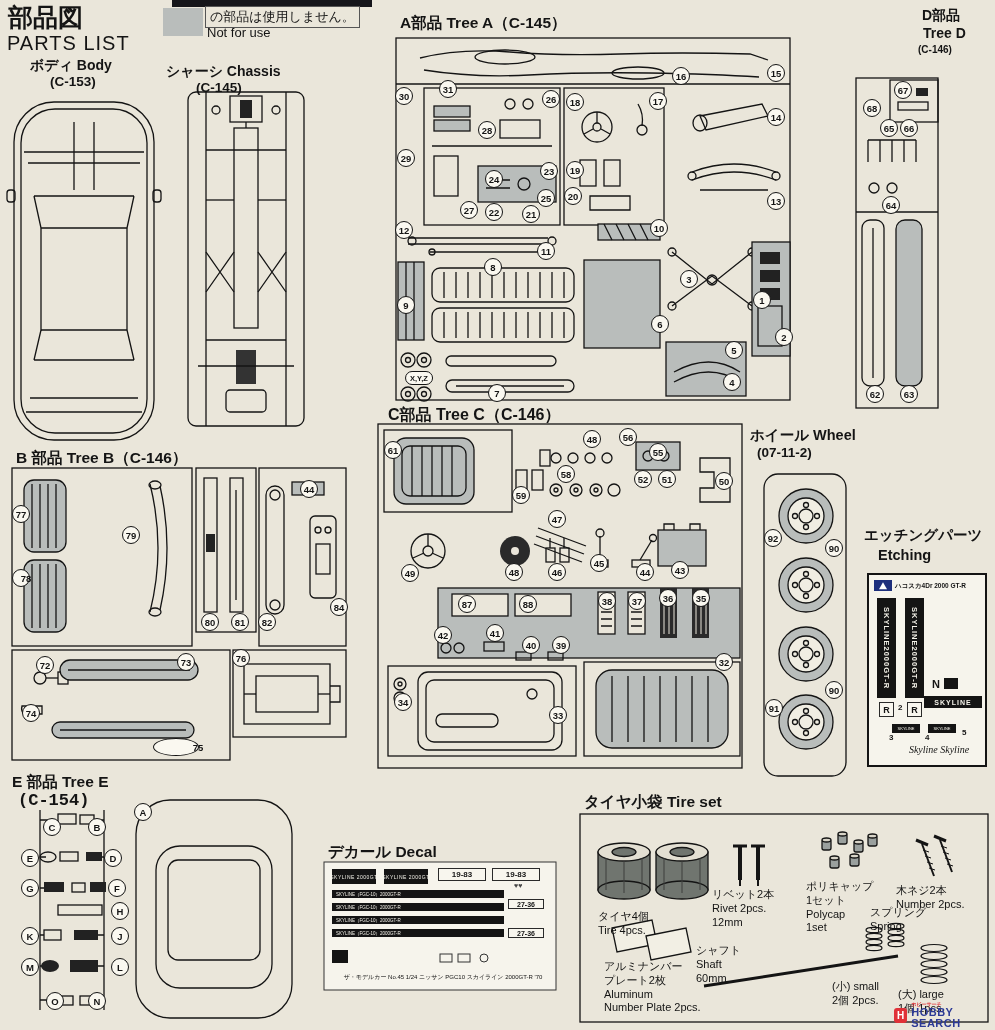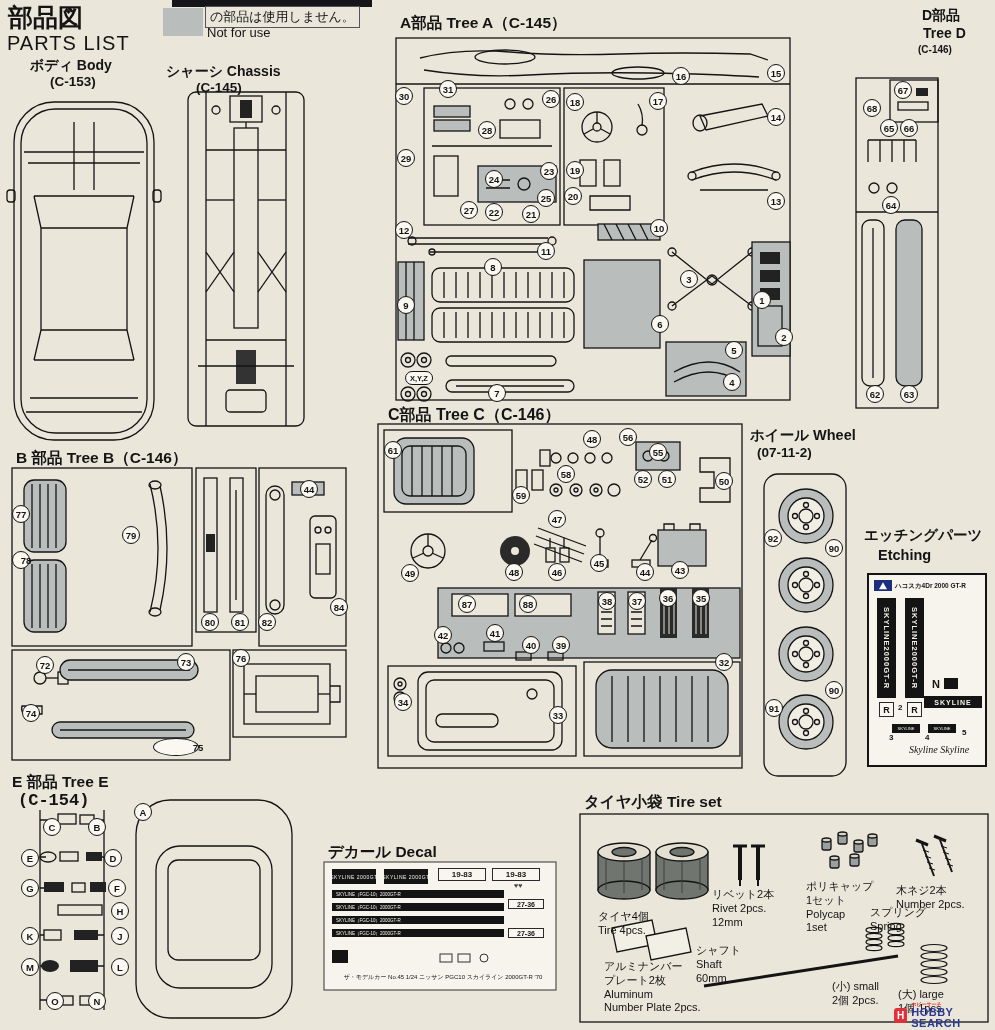--- a/index.html
+++ b/index.html
@@ -508,21 +508,21 @@
       <div class="callout pill" style="left: 419px; top: 378px;">X,Y,Z</div>
       <div class="callout" style="left: 903px; top: 90px;">67</div>
       <div class="callout" style="left: 872px; top: 108px;">68</div>
       <div class="callout" style="left: 889px; top: 128px;">65</div>
       <div class="callout" style="left: 909px; top: 128px;">66</div>
       <div class="callout" style="left: 891px; top: 205px;">64</div>
       <div class="callout" style="left: 875px; top: 394px;">62</div>
       <div class="callout" style="left: 909px; top: 394px;">63</div>
       <div class="callout" style="left: 21px; top: 514px;">77</div>
       <div class="callout" style="left: 131px; top: 535px;">79</div>
-      <div class="callout" style="left: 21px; top: 560px; padding-left: 10px;">78</div>
+      <div class="callout" style="left: 21px; top: 578px; padding-left: 10px;">78</div>
       <div class="callout" style="left: 309px; top: 489px;">44</div>
       <div class="callout" style="left: 210px; top: 622px;">80</div>
       <div class="callout" style="left: 240px; top: 622px;">81</div>
       <div class="callout" style="left: 267px; top: 622px;">82</div>
       <div class="callout" style="left: 339px; top: 607px;">84</div>
       <div class="callout" style="left: 45px; top: 665px;">72</div>
       <div class="callout" style="left: 186px; top: 662px;">73</div>
       <div class="callout" style="left: 241px; top: 658px;">76</div>
       <div class="callout" style="left: 31px; top: 713px;">74</div>
       <div class="callout" style="left: 176px; top: 747px; padding-left: 44px;">75</div>

